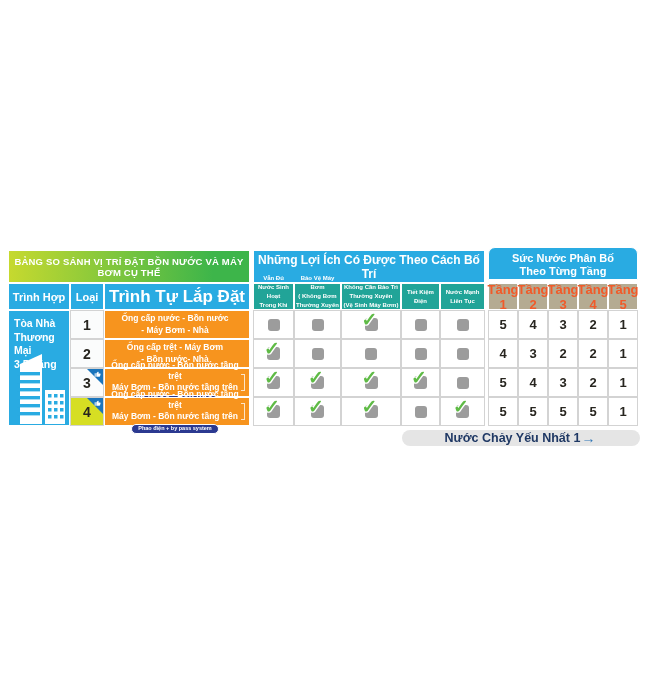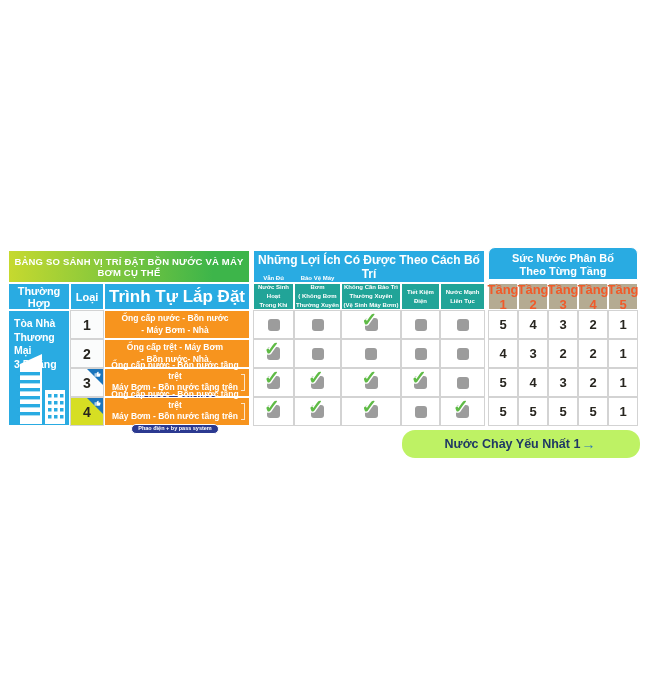--- a/index.html
+++ b/index.html
@@ -61,37 +61,37 @@
   .benefit.checked .square::after {
     content:"✓"; position:absolute; left:-3px; top:-10px;
     font-size:19px; font-weight:bold; color:#5FBB46;
     text-shadow:-1px -1px 0 #fff, 1px -1px 0 #fff, -1px 1px 0 #fff, 1px 1px 0 #fff, 0 1px 0 #fff;
   }
 
   
   .floor { background:#fff; border:1px solid #D3D3D3; font-weight:bold; font-size:13px; color:#27251F; }
 
   
-  .banner { position:absolute; left:402px; top:430px; width:238px; height:28px;
-            background:#bef264; border-radius:13px; display:flex; align-items:center;
+  .banner { position:absolute; left:402px; top:430px; width:238px; height:16px;
+            background:#e5e5e5; border-radius:13px; display:flex; align-items:center;
             justify-content:center; color:#1F3864; font-weight:bold; font-size:12.5px; }
   .banner .arrow { color:#2E75B6; font-size:14px; margin:0 2px 0 1px; font-weight:bold; }
 </style>
 </head>
 <body>
 
 <div class="canvas">
   <div class="table">
 
     <div class="cell hdr-green" style="grid-area:1/1/2/4">BẢNG SO SÁNH VỊ TRÍ ĐẶT BỒN NƯỚC VÀ MÁY BƠM CỤ THỂ</div>
     <div class="cell hdr-blue benefits-title" style="grid-area:1/5/2/10">Những Lợi Ích Có Được Theo Cách Bố Trí</div>
     <div class="cell hdr-blue dist-title" style="grid-area:1/11/2/16">Sức Nước Phân Bố
 Theo Từng Tầng</div>
 
-    <div class="cell hdr-blue sub" style="grid-area:2/1">Thường Hợp</div>
+    <div class="cell hdr-blue sub" style="grid-area:2/1">Trình Hợp</div>
     <div class="cell hdr-blue sub" style="grid-area:2/2">Loại</div>
     <div class="cell hdr-blue sub sub-install" style="grid-area:2/3">Trình Tự Lắp Đặt</div>
 
     <div class="cell teal" style="grid-area:2/5">Vẫn Đủ
 Nước Sinh Hoạt
 Trong Khi Cúp Nước</div>
     <div class="cell teal" style="grid-area:2/6">Bảo Vệ Máy Bơm
 ( Không Bơm
 Thường Xuyên )</div>
     <div class="cell teal" style="grid-area:2/7">Không Cần Bảo Trì

